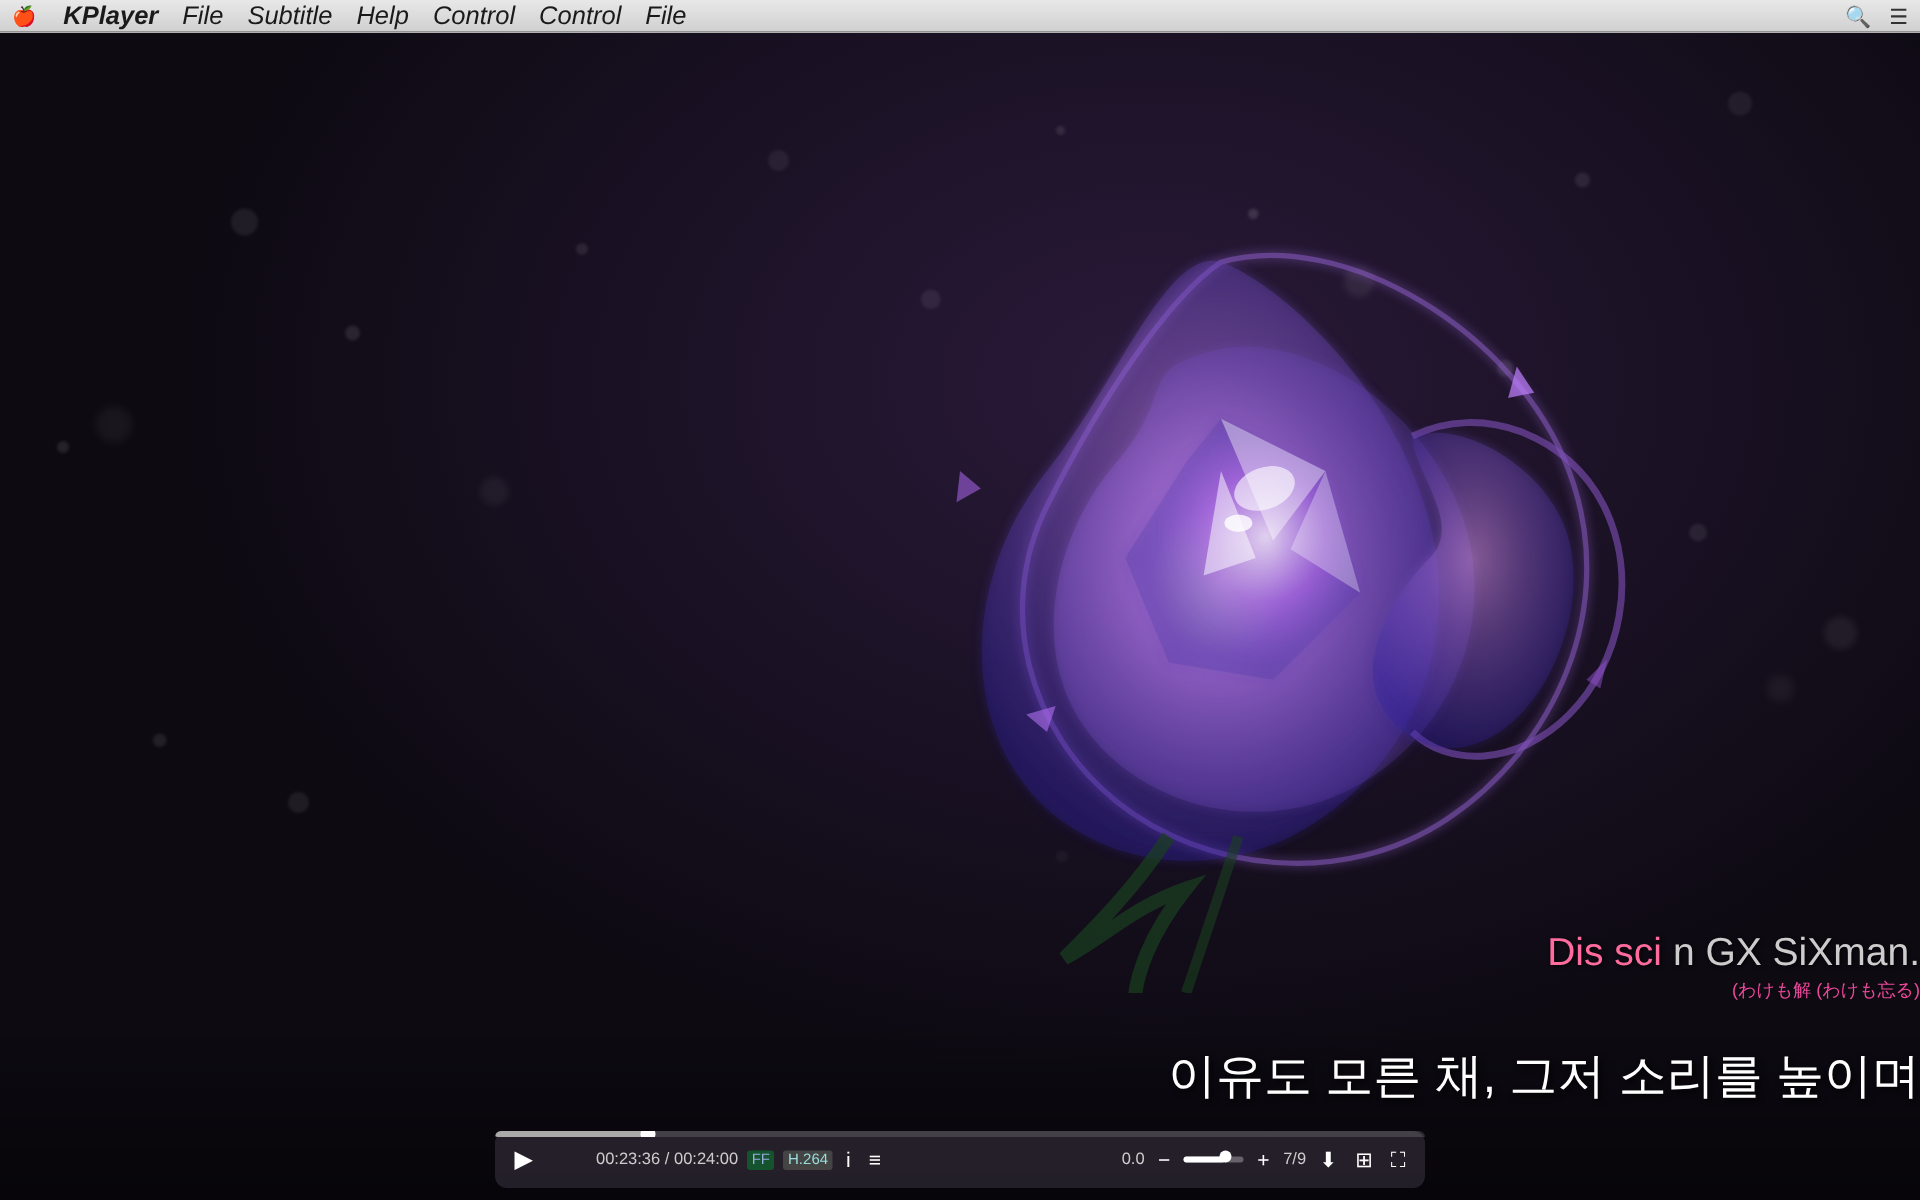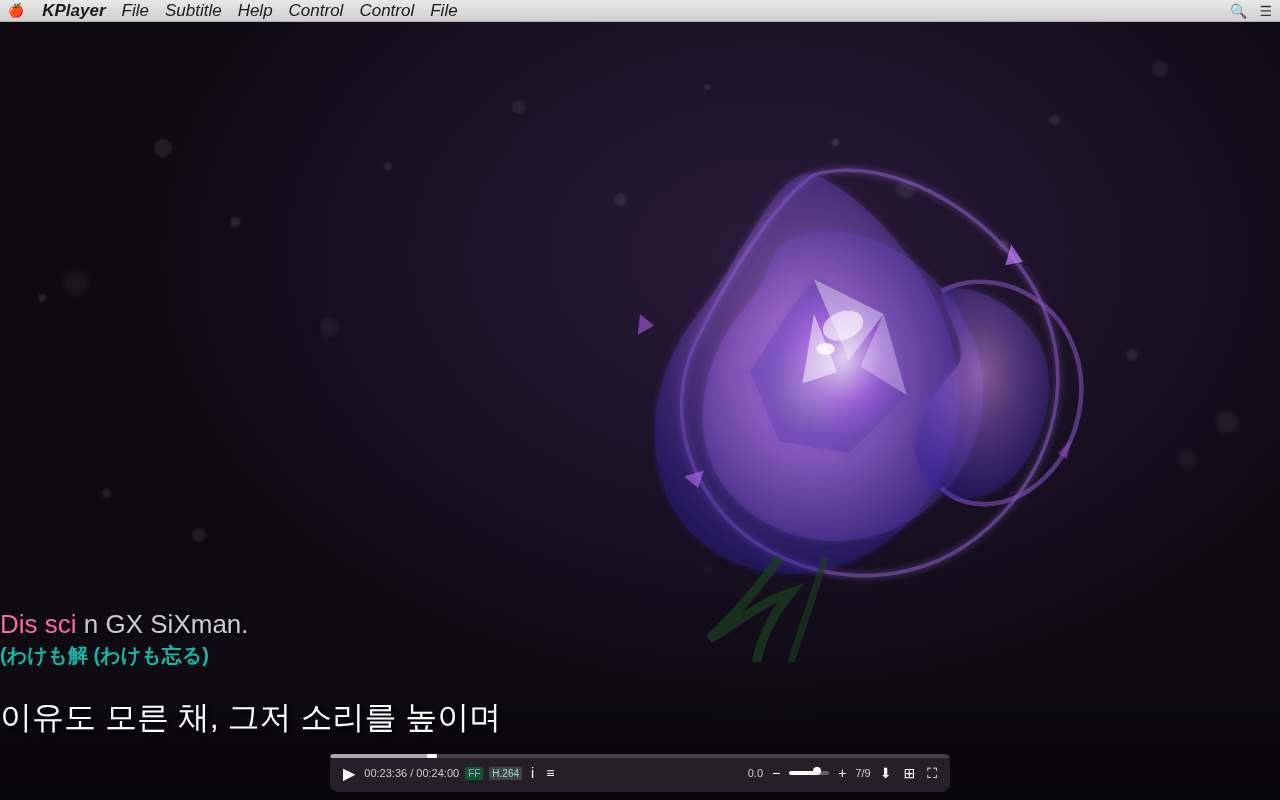--- a/index.html
+++ b/index.html
@@ -90,34 +90,33 @@
       transform: translateX(-20%);
       width: 580px;
       height: 580px;
     }
 
     
     .subtitles {
       position: absolute;
       bottom: 60px;
       width: 100%;
-      text-align: left;
+      text-align: right;
     }
     .subtitle-line1 {
       font-size: 26px;
       color: #ff6b9d;
       font-weight: 400;
       text-shadow: 1px 1px 3px rgba(0,0,0,0.8);
       margin-bottom: 2px;
     }
     .subtitle-line2 {
-      font-size: 20px;
-      color: #14b8a6;
+      font-size: 12px;
+      color: #ec4899;
       margin-bottom: 4px;
-      font-weight: bold;
     }
     .subtitle-line3 {
       font-size: 32px;
       color: #ffffff;
       font-weight: 500;
       text-shadow: 2px 2px 4px rgba(0,0,0,0.9);
       margin-top: 27px;
     }
 
     
@@ -149,20 +148,21 @@
     }
 
     .play-btn {
       font-size: 16px;
     }
 
     .time-display {
       font-size: 11px;
       color: #ccc;
       white-space: nowrap;
+      margin-left: 33px;
     }
 
     
     .progress-bar-container {
       position: absolute;
       top: 0;
       left: 0;
       width: 620px;
       height: 4px;
       background: rgba(255,255,255,0.15);

